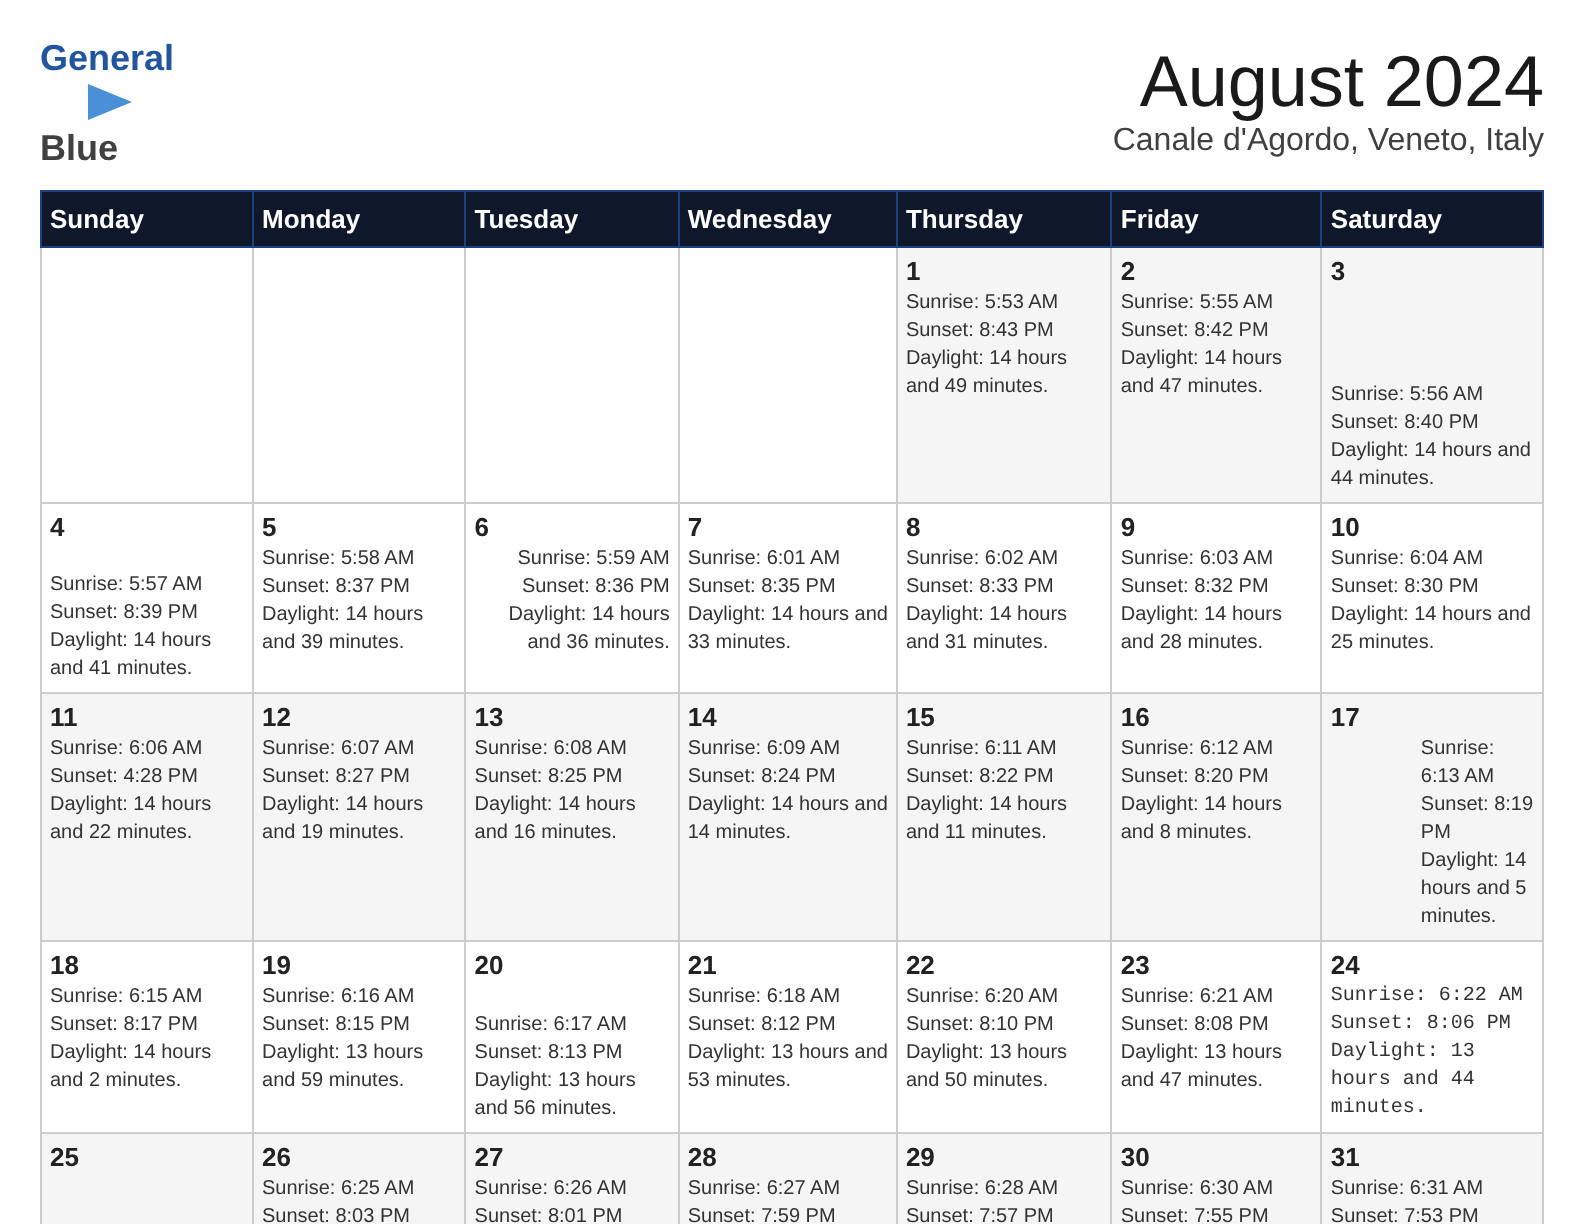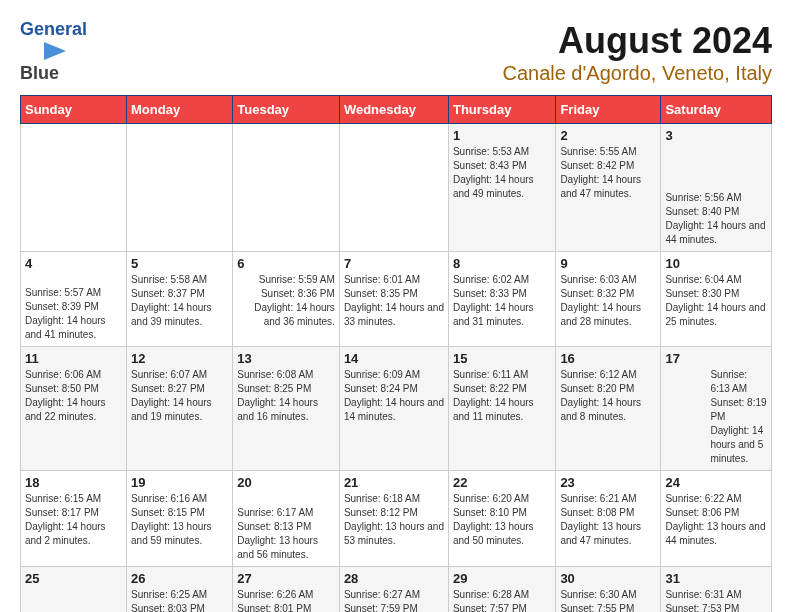--- a/index.html
+++ b/index.html
@@ -27,34 +27,34 @@
       line-height: 1.1;
     }
     .logo-text span {
       color: #2255a0;
     }
     .title-section {
       text-align: right;
     }
     .month-year {
       font-size: 36px;
-      font-weight: bold;
+      font-weight: normal;
       color: #1a1a1a;
     }
     .location {
-      font-size: 20px;
-      color: #a16207;
+      font-size: 16px;
+      color: #404040;
     }
     table {
       width: 100%;
       border-collapse: collapse;
       font-size: 11px;
     }
     thead tr th {
-      background-color: #ef4444;
+      background-color: #0f172a;
       color: #fff;
       padding: 6px 4px;
       text-align: left;
       font-size: 13px;
       border: 1px solid #1a4080;
     }
     tbody tr td {
       border: 1px solid #ccc;
       vertical-align: top;
       padding: 4px;
@@ -182,21 +182,21 @@
           <span class="day-number">10</span>
           <div class="day-info" style="white-space: pre-line;">Sunrise: 6:04 AM
 Sunset: 8:30 PM
 Daylight: 14 hours and 25 minutes.</div>
         </td>
       </tr>
       <tr>
         <td>
           <span class="day-number">11</span>
           <div class="day-info" style="white-space: pre-line;">Sunrise: 6:06 AM
-Sunset: 8:50 PM
+Sunset: 4:28 PM
 Daylight: 14 hours and 22 minutes.</div>
         </td>
         <td>
           <span class="day-number">12</span>
           <div class="day-info" style="white-space: pre-line;">Sunrise: 6:07 AM
 Sunset: 8:27 PM
 Daylight: 14 hours and 19 minutes.</div>
         </td>
         <td>
           <span class="day-number">13</span>
@@ -261,21 +261,21 @@
 Daylight: 13 hours and 50 minutes.</div>
         </td>
         <td>
           <span class="day-number">23</span>
           <div class="day-info" style="white-space: pre-line;">Sunrise: 6:21 AM
 Sunset: 8:08 PM
 Daylight: 13 hours and 47 minutes.</div>
         </td>
         <td>
           <span class="day-number">24</span>
-          <div class="day-info" style="white-space: pre-line;">Sunrise: 6:22 AM
+          <div class="day-info" style="white-space: pre-line; font-family: Liberation Mono, monospace;">Sunrise: 6:22 AM
 Sunset: 8:06 PM
 Daylight: 13 hours and 44 minutes.</div>
         </td>
       </tr>
       <tr>
         <td>
           <span class="day-number">25</span>
           <div class="day-info" style="white-space: pre-line; margin-top: 45px;">Sunrise: 6:23 AM
 Sunset: 8:04 PM
 Daylight: 13 hours and 41 minutes.</div>

